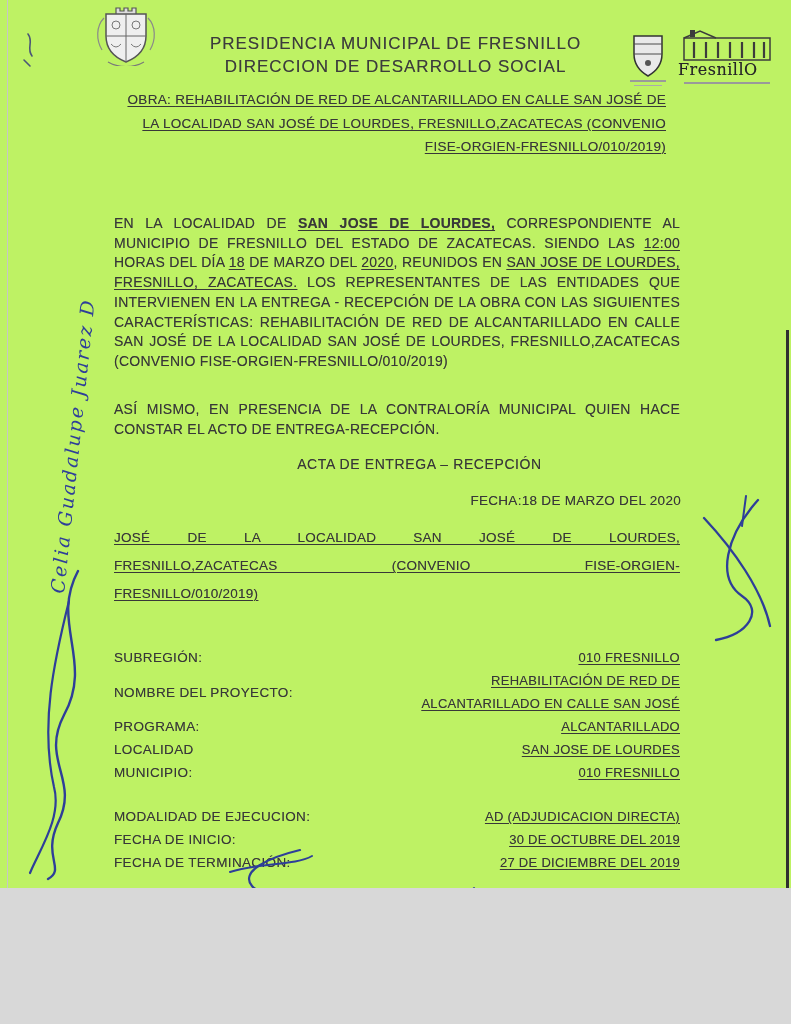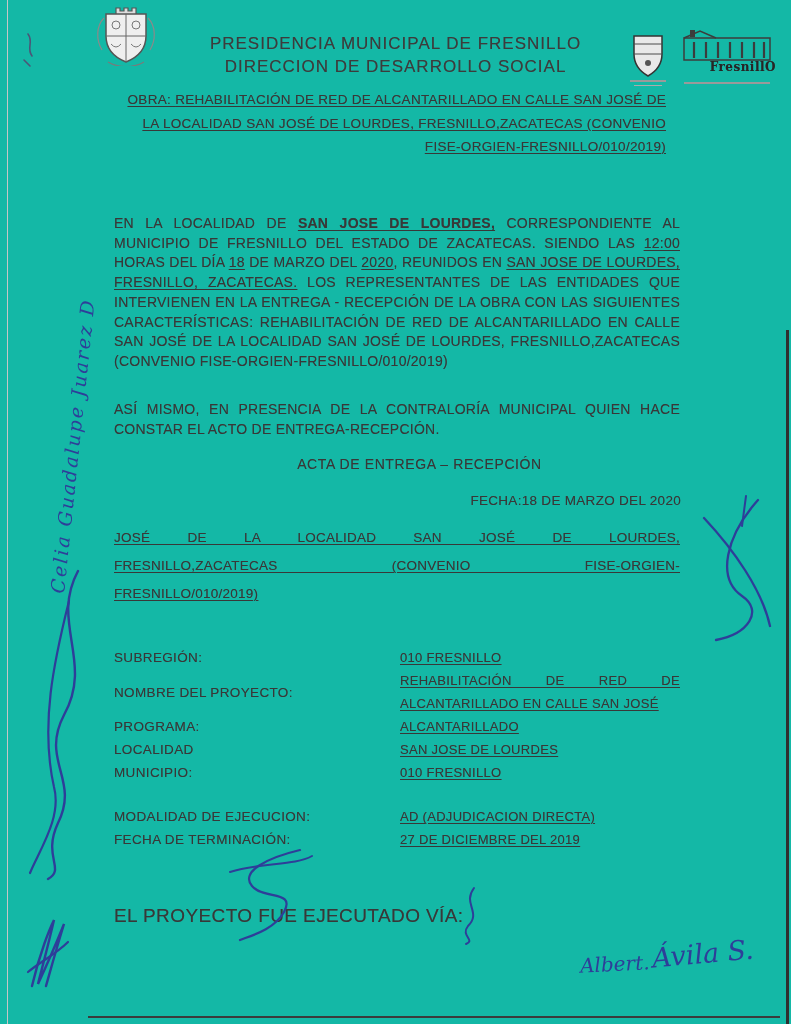--- a/index.html
+++ b/index.html
@@ -1,18 +1,18 @@
 <!DOCTYPE html>
 <html style="--ink: #2e3e99;"><head>
 <meta charset="utf-8">
 <style>
   * { margin:0; padding:0; box-sizing:border-box; }
   html,body { background:#d8d8d8; }
   .page {
-    position:relative; width:791px; height:1024px; background:#14b8a6;
+    position:relative; width:791px; height:888px; background:#bef264;
     font-family:"Liberation Sans", sans-serif; color:#383838; overflow:hidden;
     margin:0 auto;
     text-shadow:0 0 0.5px rgba(70,70,70,0.55);
   }
   .abs { position:absolute; }
   .u { text-decoration:underline; text-underline-offset:2px; text-decoration-thickness:1px; }
   .b { font-weight:bold; }
   .just { text-align:justify; }
   .jlast { text-align:justify; text-align-last:justify; }
 
@@ -20,40 +20,40 @@
   .obra-header { left:126px; width:540px; text-align:right; font-size:13.5px; line-height:23.5px; letter-spacing:.3px; }
   .body-par { left:114px; width:566px; font-size:14px; line-height:19.7px; letter-spacing:.25px; }
   .acta-title { left:0; width:791px; text-align:center; font-size:14px; letter-spacing:.6px;padding-left:48px; }
   .fecha-line { right:110px; font-size:13.5px; letter-spacing:.3px; }
   .obra2 { left:114px; width:566px; font-size:13.5px; line-height:28px; letter-spacing:.25px; }
 
   .fields { left:114px; width:566px; top:646px; }
   .frow { display:flex; align-items:flex-start; height:23px; }
   .frow.tall { height:46px; align-items:center; }
   .flabel { width:286px; font-size:13.5px; line-height:23px; letter-spacing:.35px; }
-  .fvalue { width:280px; font-size:13px; line-height:23px; letter-spacing:.3px; }
+  .fvalue { width:280px; font-size:13px; line-height:23px; letter-spacing:.3px;text-align:right; }
 
   .footer-line { left:114px; top:905px; font-size:19px; letter-spacing:.4px; }
 
   
   .hw { color:var(--ink,#2e3e99); font-family:"DejaVu Serif", serif; font-style:italic; white-space:nowrap; text-shadow:none; }
   .hw-margin { left:46px; top:592px; font-size:19px; letter-spacing:2px; transform:rotate(-84deg); transform-origin:0 0; }
   .hw-name-a { left:580px; top:952px; font-size:20px; transform:rotate(-3deg); }
   .hw-name-b { left:652px; top:938px; font-size:27px; transform:rotate(-5deg); }
   svg.sig { position:absolute; overflow:visible; }
   svg.sig path { fill:none; stroke:var(--ink,#2e3e99); stroke-linecap:round; }
 
   
   .edge-left   { left:7px; top:0; width:1px; height:1024px; background:#c6c6c6; }
   .edge-right  { left:786px; top:330px; width:3px; height:694px; background:#2f2f2f; }
   .edge-bottom { left:88px; top:1016px; width:692px; height:2px; background:#3b3b3b; }
 
   
   .logo { text-shadow:none; }
-  .fres-text { left:678px; top:60px; width:98px; text-align:right; font-family:"DejaVu Serif", serif; font-size:12px; letter-spacing:.5px; color:#262626;font-weight:bold; }
+  .fres-text { left:678px; top:60px; width:98px; text-align:left; font-family:"DejaVu Serif", serif; font-size:16px; letter-spacing:.5px; color:#262626; }
   .fres-tag  { left:684px; top:82px; width:86px; height:2px; background:#9a9a9a; }
   .shield-tag1 { left:630px; top:80px; width:36px; height:2px; background:#9a9a9a; }
   .shield-tag2 { left:634px; top:85px; width:28px; height:1px; background:#ababab; }
 </style>
 </head>
 <body>
 
 <div class="page">
 
   <div class="abs edge-left"></div>
@@ -126,20 +126,24 @@
     </div>
     <div class="frow">
       <div class="flabel">MUNICIPIO:</div>
       <div class="fvalue u">010 FRESNILLO</div>
     </div>
     <div class="frow" style="margin-top:21px;">
       <div class="flabel">MODALIDAD DE EJECUCION:</div>
       <div class="fvalue u">AD (ADJUDICACION DIRECTA)</div>
     </div>
     <div class="frow">
+      <div class="flabel">FECHA DE INICIO:</div>
+      <div class="fvalue u">30 DE OCTUBRE DEL 2019</div>
+    </div>
+    <div class="frow">
       <div class="flabel">FECHA DE TERMINACIÓN:</div>
       <div class="fvalue u">27 DE DICIEMBRE DEL 2019</div>
     </div>
   </div>
 
   <div class="abs footer-line">EL PROYECTO FUE EJECUTADO VÍA:</div>
 
   <div class="abs hw hw-margin">Celia Guadalupe Juarez D</div>
 
   <svg class="sig" style="left:14px;top:565px;" width="88" height="320" viewBox="0 0 88 320">

